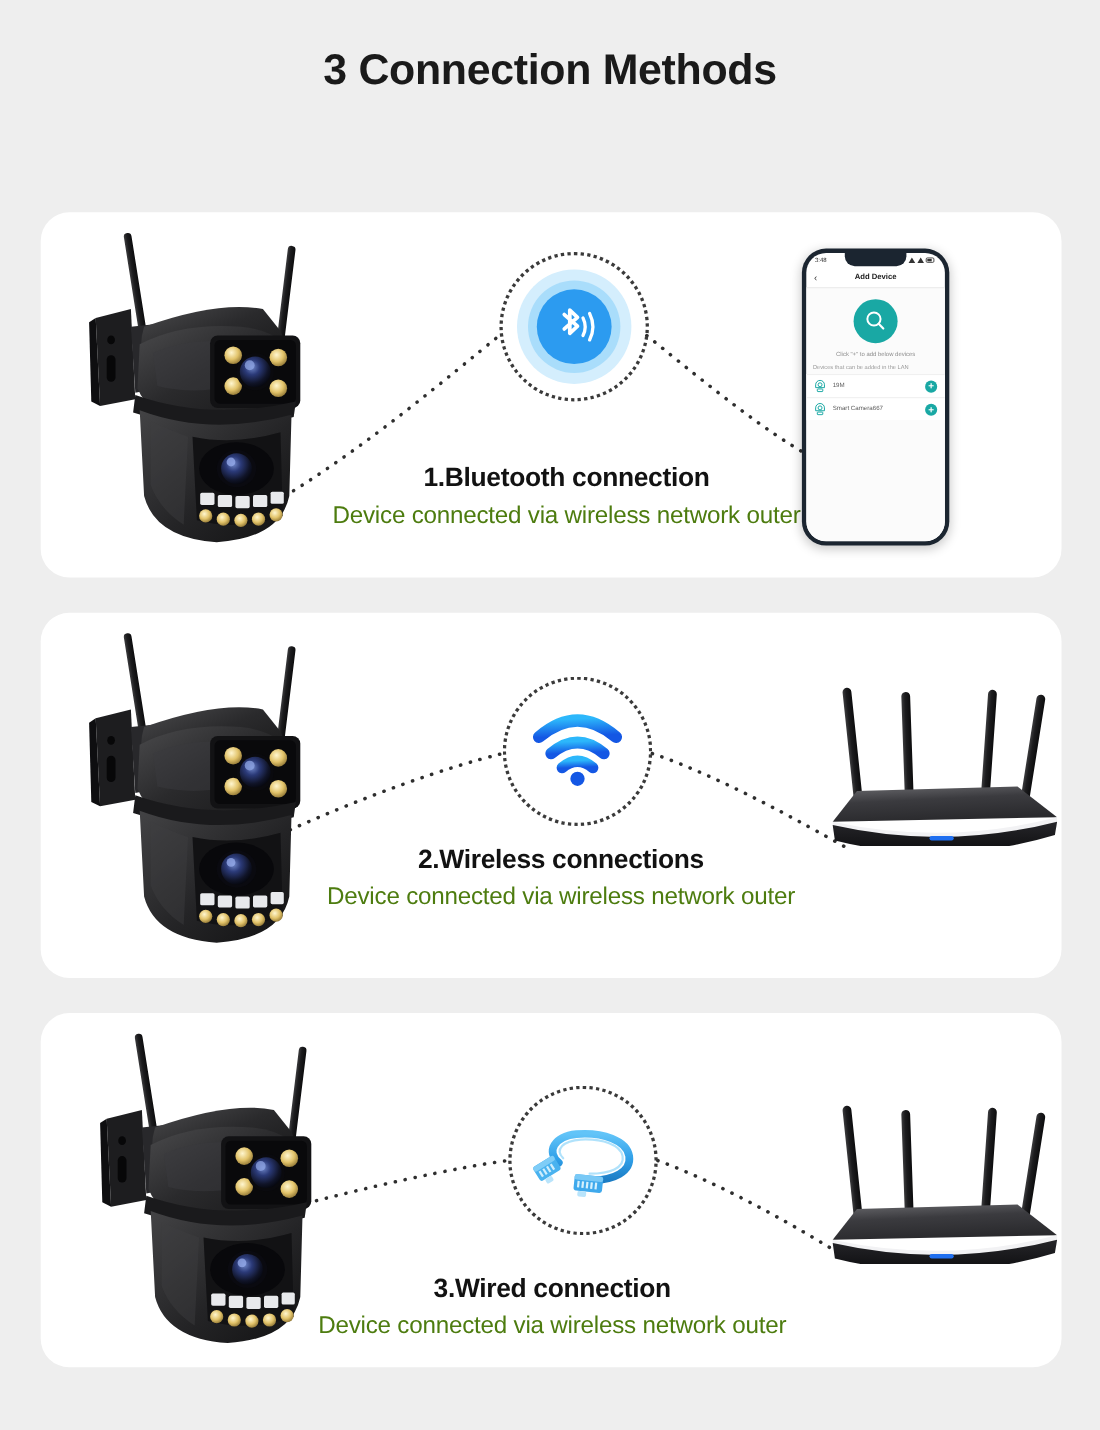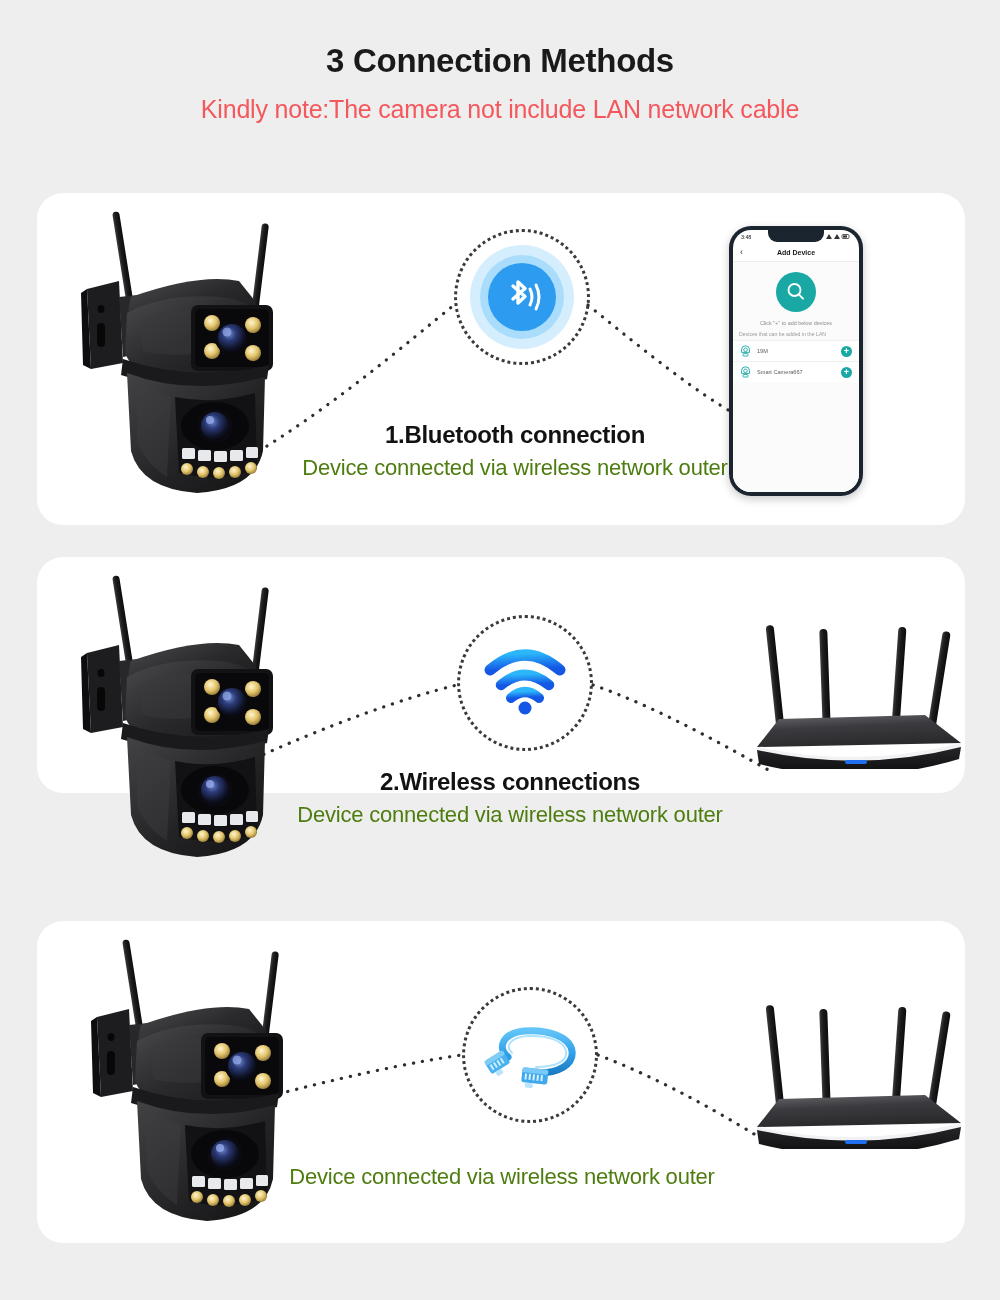--- a/index.html
+++ b/index.html
@@ -9,21 +9,21 @@
     height: 1300px;
     background: #eeeeee;
     font-family: "Liberation Sans", sans-serif;
     overflow: hidden;
     position: relative;
   }
 
   
   .header { padding-top: 44px; text-align: center; }
   .page-title {
-    font-size: 33px;
+    font-size: 39px;
     font-weight: bold;
     color: #1a1a1a;
     letter-spacing: -0.3px;
     line-height: 1.05;
   }
   .page-note {
     font-size: 25px;
     color: #f4575c;
     margin-top: 16px;
     letter-spacing: -0.2px;
@@ -31,21 +31,21 @@
 
   
   .card {
     position: absolute;
     left: 37px;
     width: 928px;
     background: #ffffff;
     border-radius: 26px;
   }
   #card-1 { top: 193px; height: 332px; }
-  #card-2 { top: 557px; height: 236px; }
+  #card-2 { top: 557px; height: 332px; }
   #card-3 { top: 921px; height: 322px; }
 
   .card-inner { position: relative; width: 100%; height: 100%; }
 
   
   .caption { position: absolute; text-align: center; width: 560px; left: 0; }
   .caption .title {
     font-size: 24px;
     font-weight: bold;
     color: #121212;
@@ -199,21 +199,20 @@
   
   .router { position: absolute; }
   #router-2 { left: 712px; top: 62px; }
   #router-3 { left: 712px; top: 78px; }
 </style>
 </head>
 <body>
 
 <div class="header">
   <div class="page-title">3 Connection Methods</div>
-  <div class="page-note">Kindly note:The camera not include LAN network cable</div>
 </div>
 
 <svg width="0" height="0" style="position:absolute" aria-hidden="true">
   <defs>
     <linearGradient id="bodyGrad" x1="0" y1="0" x2="1" y2="1">
       <stop offset="0%" stop-color="#4a4a4c"></stop>
       <stop offset="45%" stop-color="#2a2a2c"></stop>
       <stop offset="100%" stop-color="#161617"></stop>
     </linearGradient>
     <linearGradient id="domeGrad" x1="0" y1="0" x2="1" y2="1">
@@ -557,20 +556,21 @@
           <rect x="51" y="58" width="2" height="6"></rect>
           <rect x="55" y="58" width="2" height="6"></rect>
           <rect x="59" y="58" width="2" height="6"></rect>
           <rect x="63" y="58" width="2" height="6"></rect>
         </g>
       </g>
     </svg>
   </div>
 
   <div class="caption" id="cap-3">
+    <div class="title">3.Wired connection</div>
     <div class="subtitle">Device connected via wireless network outer</div>
   </div>
 
   <div class="router" id="router-3">
     <svg width="220" height="150" viewBox="0 0 220 150">
       <rect x="22" y="6" width="8" height="104" rx="4" fill="url(#antGrad)" transform="rotate(-6 26 58)"></rect>
       <rect x="72" y="10" width="8" height="100" rx="4" fill="url(#antGrad)" transform="rotate(-2 76 60)"></rect>
       <rect x="146" y="8" width="8" height="100" rx="4" fill="url(#antGrad)" transform="rotate(4 150 58)"></rect>
       <rect x="186" y="12" width="8" height="100" rx="4" fill="url(#antGrad)" transform="rotate(9 190 62)"></rect>
       <path d="M30,100 L176,96 L212,124 L8,128 Z" fill="url(#routerTop)"></path>

